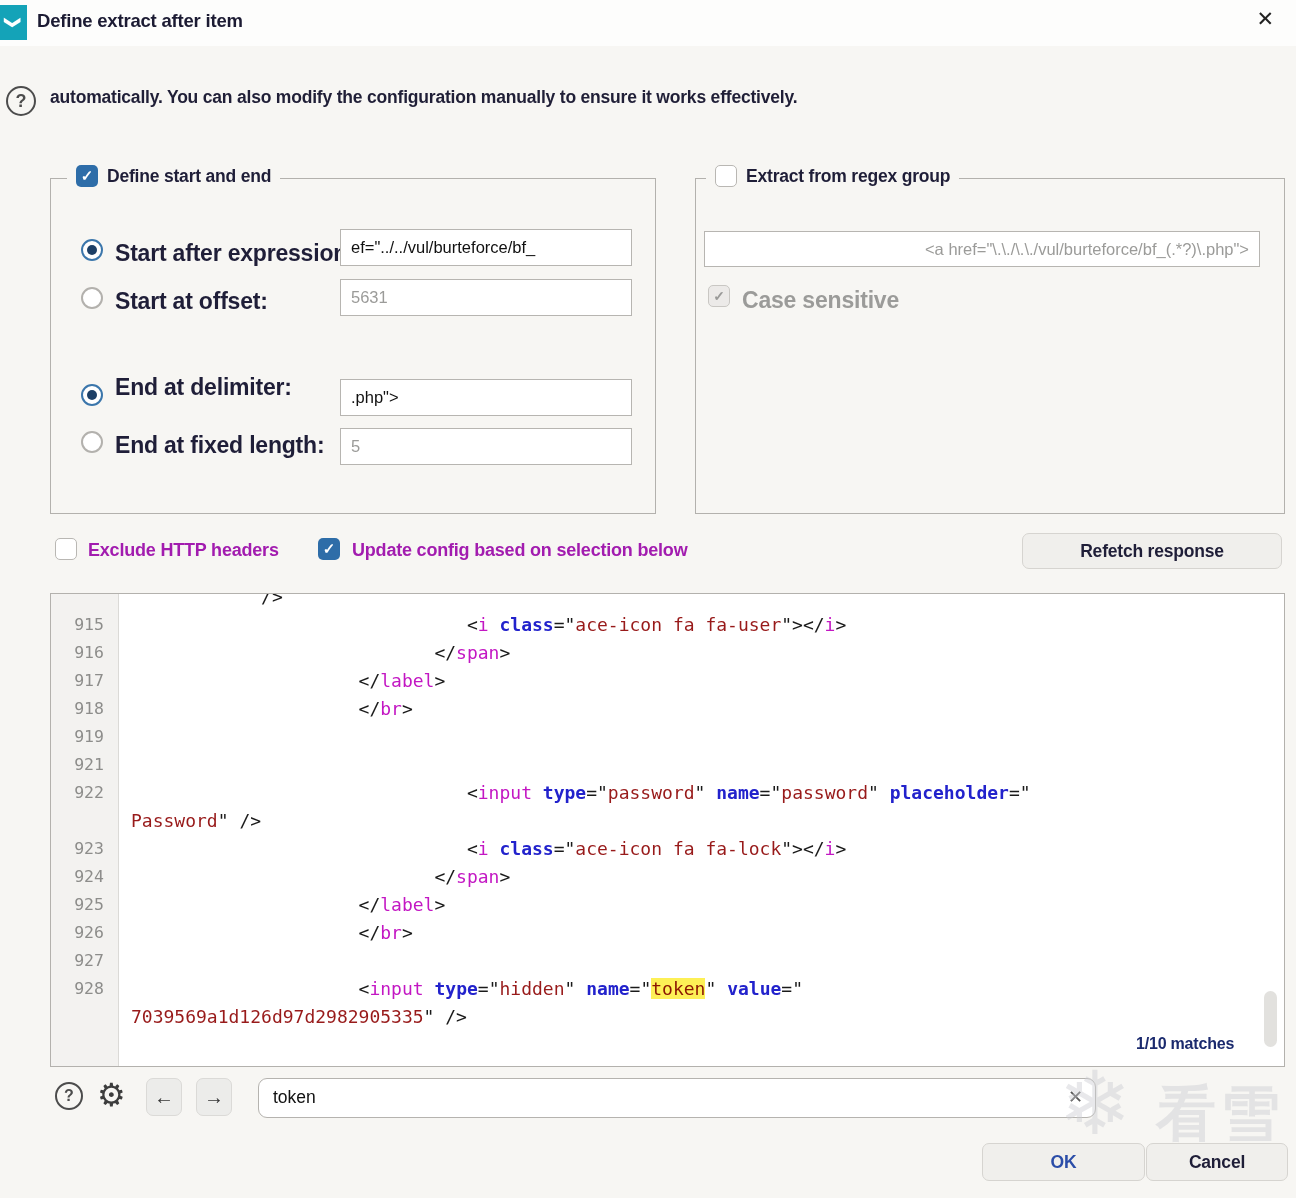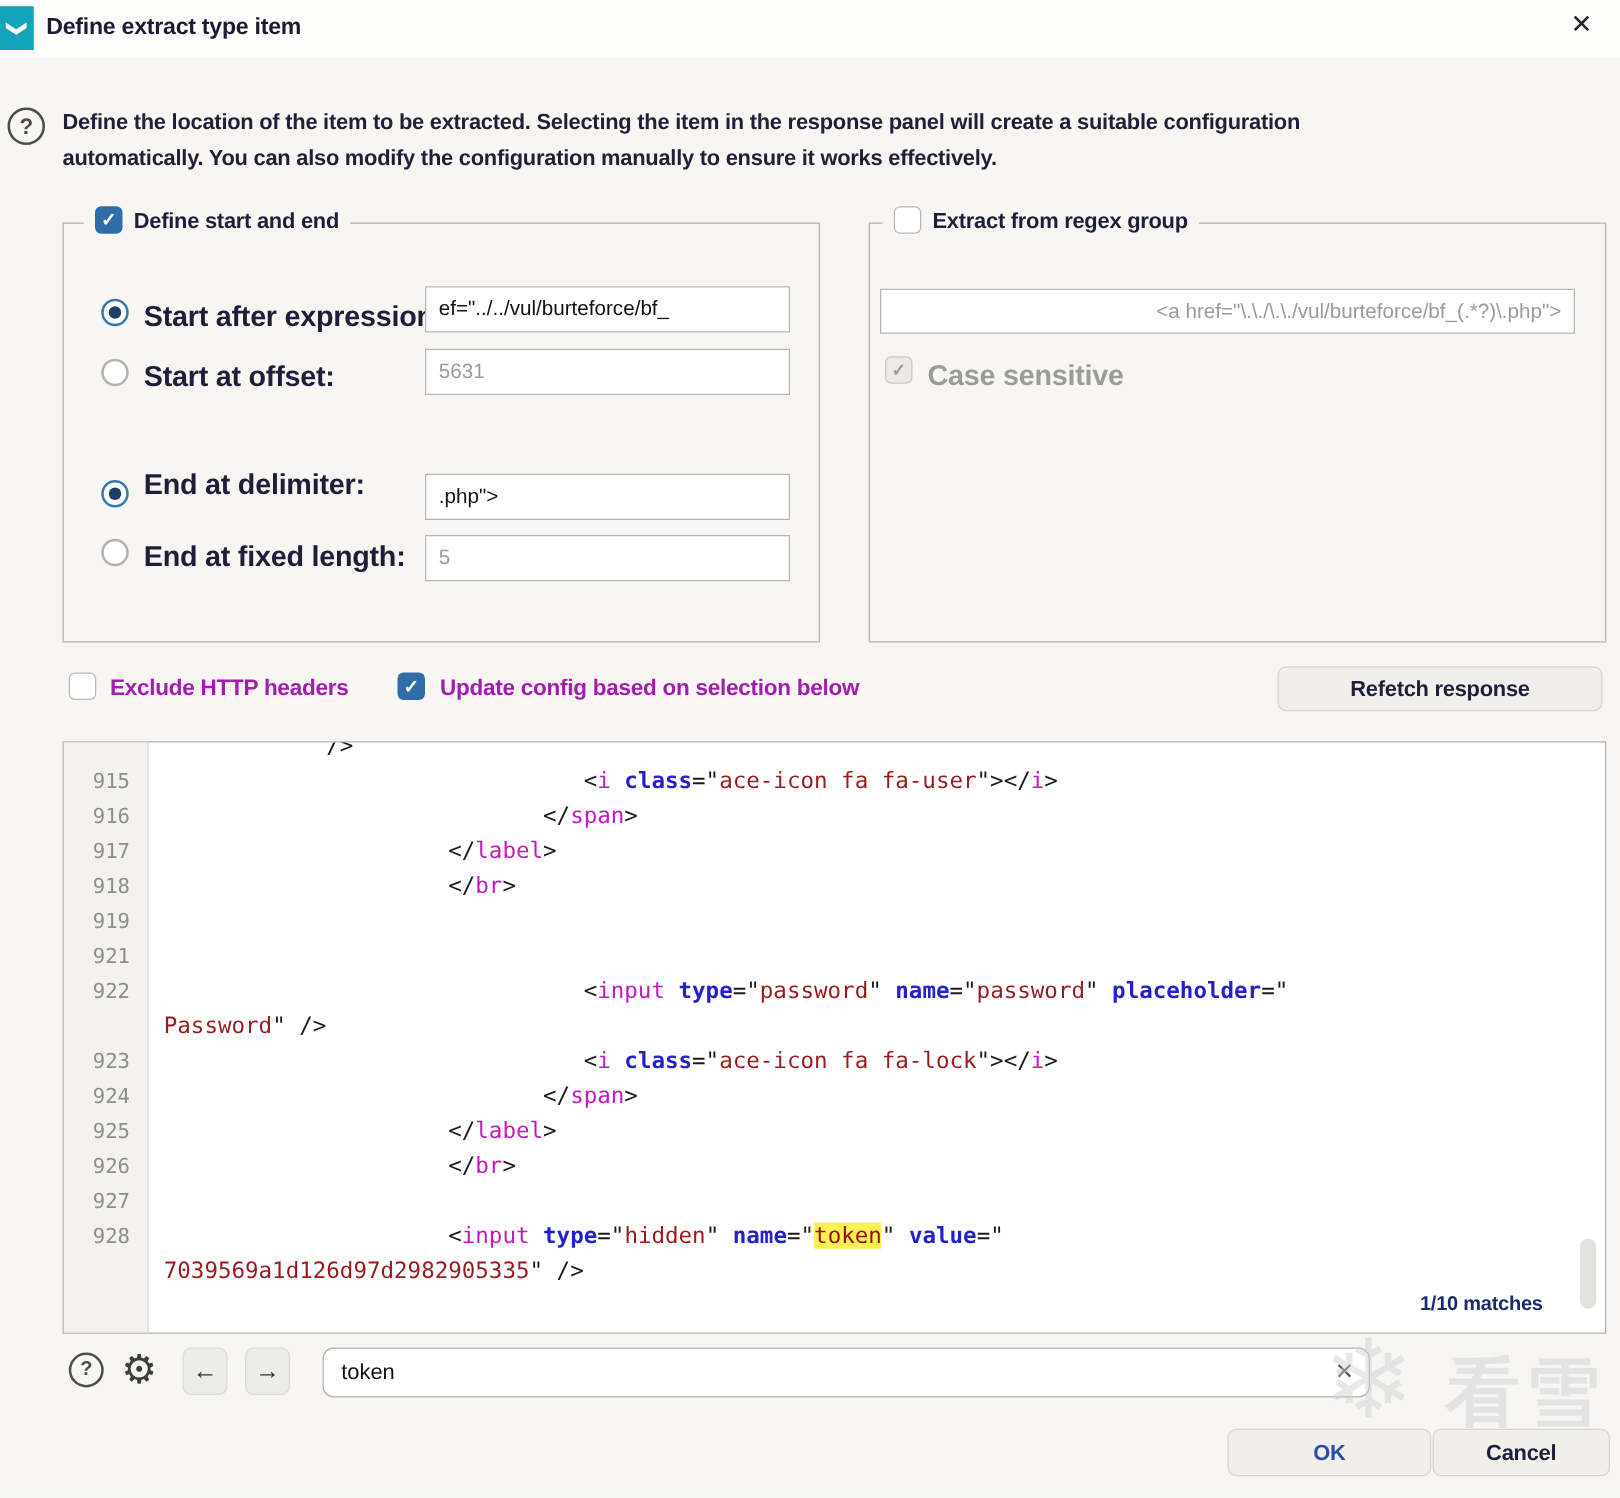--- a/index.html
+++ b/index.html
@@ -88,29 +88,28 @@
 </style>
 </head>
 <body>
 
 <div class="screen">
 
   <div class="titlebar">
     <div class="app-icon">
         <span>❯</span>
       </div>
-    <div class="win-title">Define extract type item</div>
+    <div class="win-title">Define extract after item</div>
     <div class="close-x">✕</div>
   </div>
 
   <div class="help-circle">
       <span>?</span>
     </div>
   <div class="desc">
-    <div>Define the location of the item to be extracted. Selecting the item in the response panel will create a suitable configuration</div>
     <div>automatically. You can also modify the configuration manually to ensure it works effectively.</div>
   </div>
 
   <div class="groupbox" style="left:50px; top:178px; width:606px; height:336px;">
     <div class="g-legend">
       <span class="cb checked">✓</span>
       <span class="lbl">Define start and end</span>
     </div>
     <span class="radio sel abs" style="left:30px; top:60px;"></span>
     <span class="field-label abs" style="left:64px; top:61px;">Start after expression:</span>

